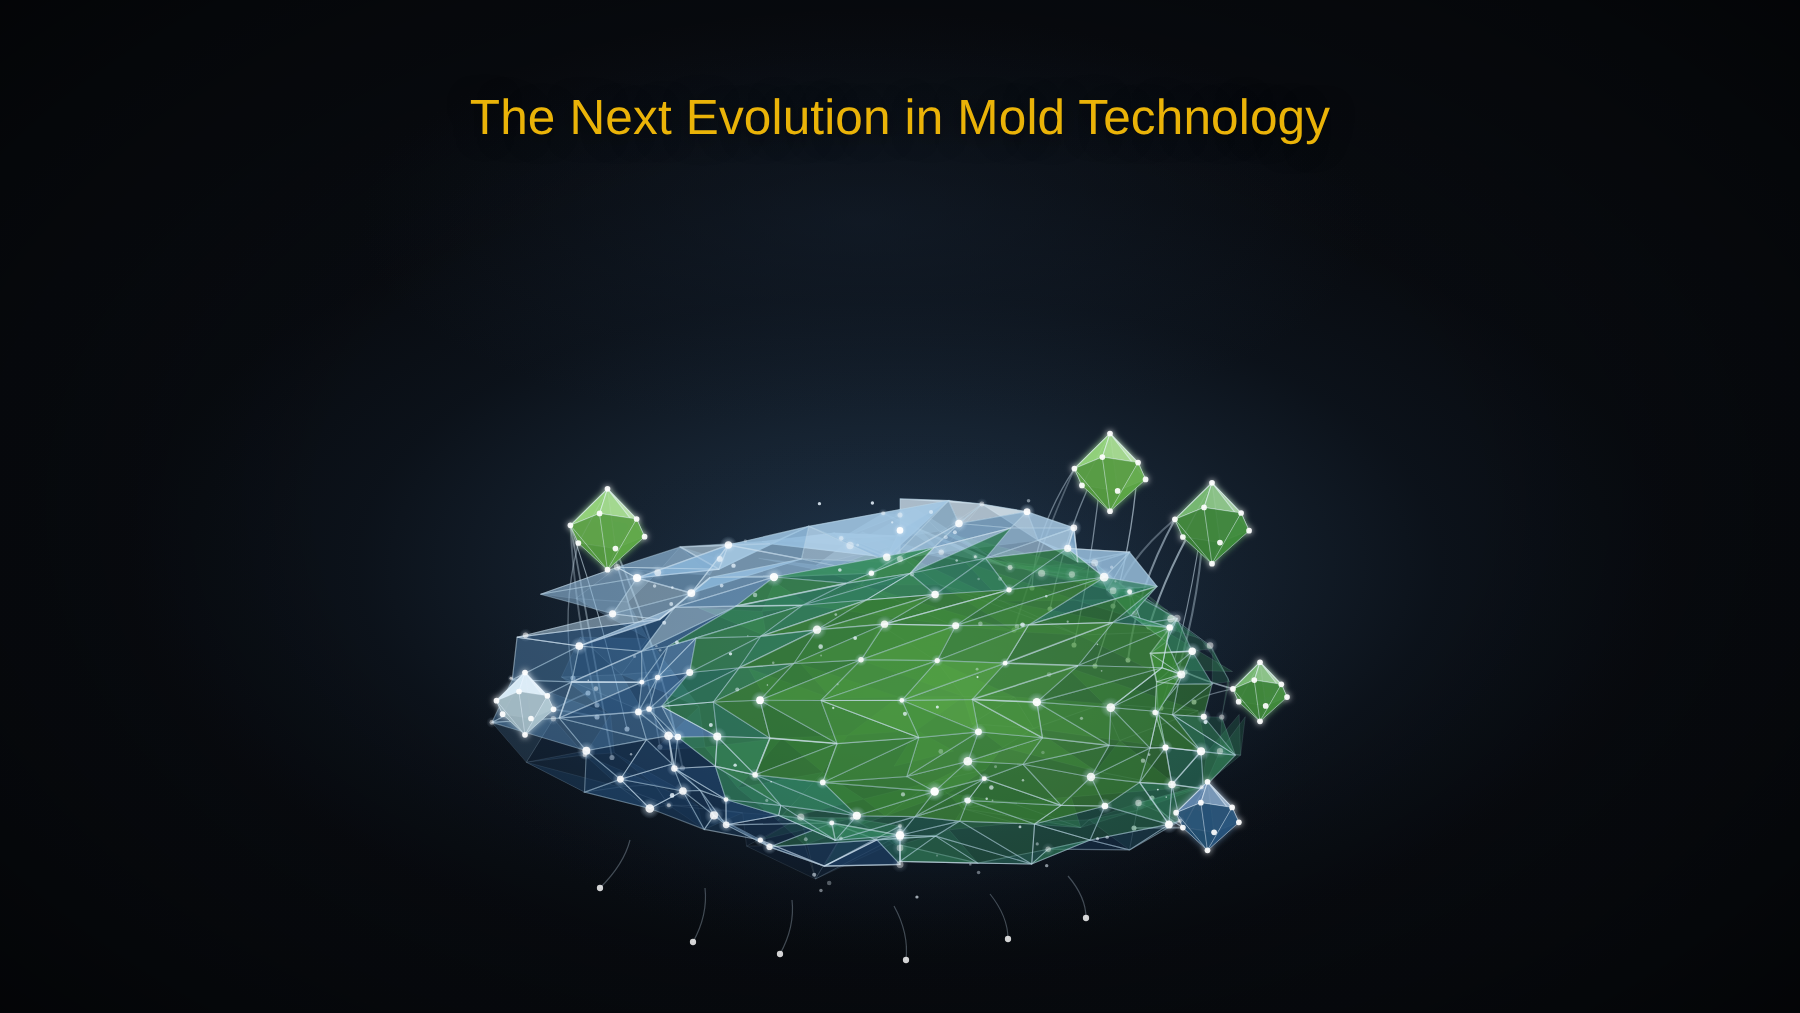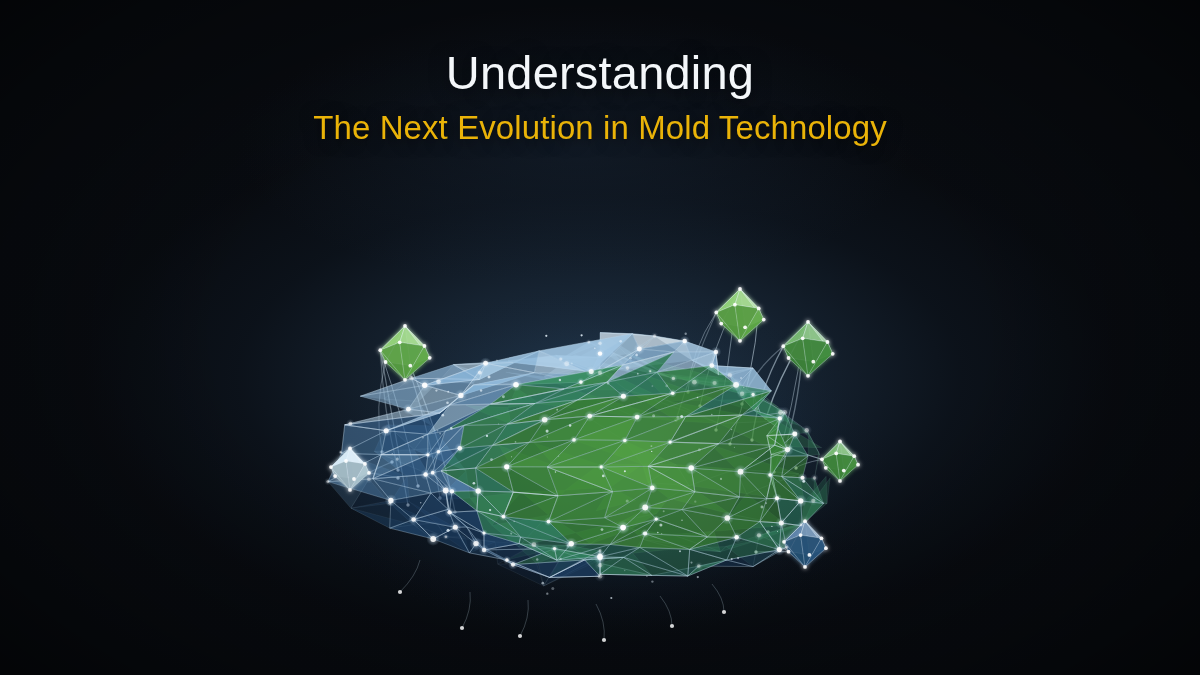--- a/index.html
+++ b/index.html
@@ -1122,17 +1122,16 @@
           <circle cx="515.5" cy="441.9" r="0.86" fill="#eaf6ff" fill-opacity="0.40"></circle>
           <circle cx="663.7" cy="511.2" r="0.99" fill="#eaf6ff" fill-opacity="0.34"></circle>
           <circle cx="681.7" cy="416.5" r="1.58" fill="#eaf6ff" fill-opacity="0.77"></circle>
         </g>
     </svg>
   </div>
 
   <div class="bg-vignette"></div>
 
   <div class="text-block">
-    <div class="eyebrow">Understanding</div>
     <div class="tagline">The Next Evolution in Mold Technology</div>
   </div>
 
 </div>
 
 </body></html>

